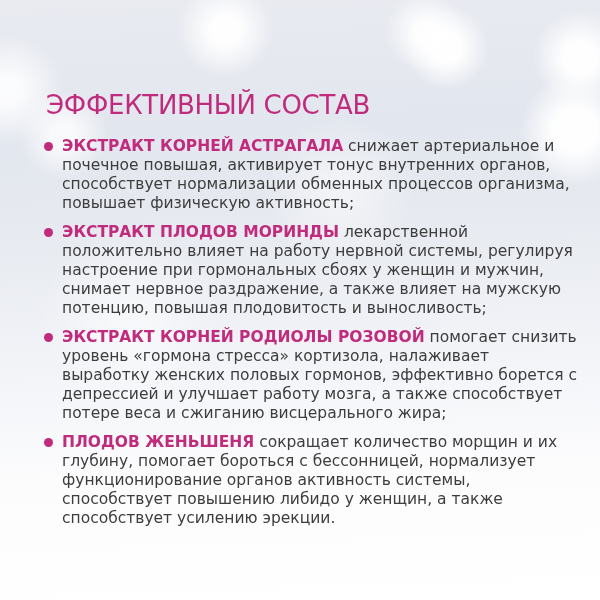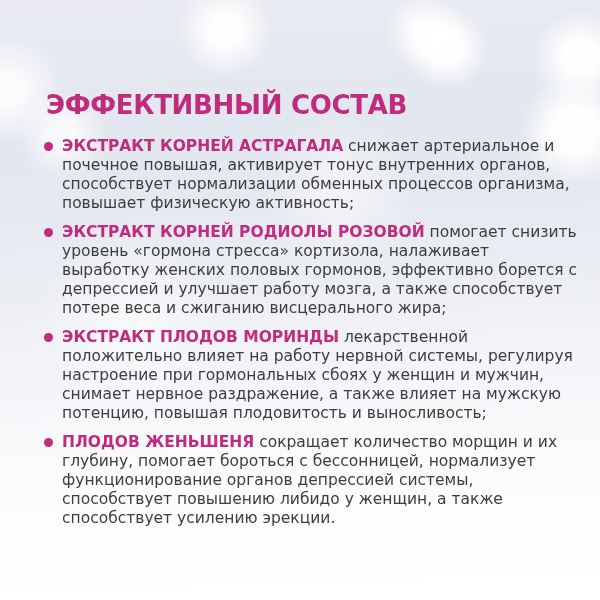--- a/index.html
+++ b/index.html
@@ -28,21 +28,21 @@
   .content {
     position: absolute;
     left: 44px;
     top: 90px;
     width: 535px;
   }
 
   .page-title {
     margin-left: 2px;
     font-size: 26px;
-    font-weight: bold;
+    font-weight: normal;
     letter-spacing: -0.3px;
     color: #c02b7d;
     margin-bottom: 17px;
   }
 
   .benefit-list { list-style: none; }
 
   .benefit-item {
     display: flex;
     align-items: flex-start;
@@ -81,28 +81,28 @@
 
     <ul class="benefit-list">
 
       <li class="benefit-item">
         <span class="bullet-dot"></span>
         <p class="benefit-text"><strong>ЭКСТРАКТ КОРНЕЙ АСТРАГАЛА</strong><span> снижает артериальное и почечное повышая, активирует тонус внутренних органов, способствует нормализации обменных процессов организма, повышает физическую активность;</span></p>
       </li>
 
       <li class="benefit-item">
         <span class="bullet-dot"></span>
+        <p class="benefit-text"><strong>ЭКСТРАКТ ПЛОДОВ МОРИНДЫ</strong><span> лекарственной положительно влияет на работу нервной системы, регулируя настроение при гормональных сбоях у женщин и мужчин, снимает нервное раздражение, а также влияет на мужскую потенцию, повышая плодовитость и выносливость;</span></p>
+      </li>
+
+      <li class="benefit-item">
+        <span class="bullet-dot"></span>
         <p class="benefit-text"><strong>ЭКСТРАКТ КОРНЕЙ РОДИОЛЫ РОЗОВОЙ</strong><span> помогает снизить уровень «гормона стресса» кортизола, налаживает выработку женских половых гормонов, эффективно борется с депрессией и улучшает работу мозга, а также способствует потере веса и сжиганию висцерального жира;</span></p>
       </li>
 
       <li class="benefit-item">
         <span class="bullet-dot"></span>
-        <p class="benefit-text"><strong>ЭКСТРАКТ ПЛОДОВ МОРИНДЫ</strong><span> лекарственной положительно влияет на работу нервной системы, регулируя настроение при гормональных сбоях у женщин и мужчин, снимает нервное раздражение, а также влияет на мужскую потенцию, повышая плодовитость и выносливость;</span></p>
-      </li>
-
-      <li class="benefit-item">
-        <span class="bullet-dot"></span>
-        <p class="benefit-text"><strong>ПЛОДОВ ЖЕНЬШЕНЯ</strong><span> сокращает количество морщин и их глубину, помогает бороться с бессонницей, нормализует функционирование органов депрессией системы, способствует повышению либидо у женщин, а также способствует усилению эрекции.</span></p>
+        <p class="benefit-text"><strong>ПЛОДОВ ЖЕНЬШЕНЯ</strong><span> сокращает количество морщин и их глубину, помогает бороться с бессонницей, нормализует функционирование органов активность системы, способствует повышению либидо у женщин, а также способствует усилению эрекции.</span></p>
       </li>
 
     </ul>
   </div>
 </div>
 
 </body></html>

